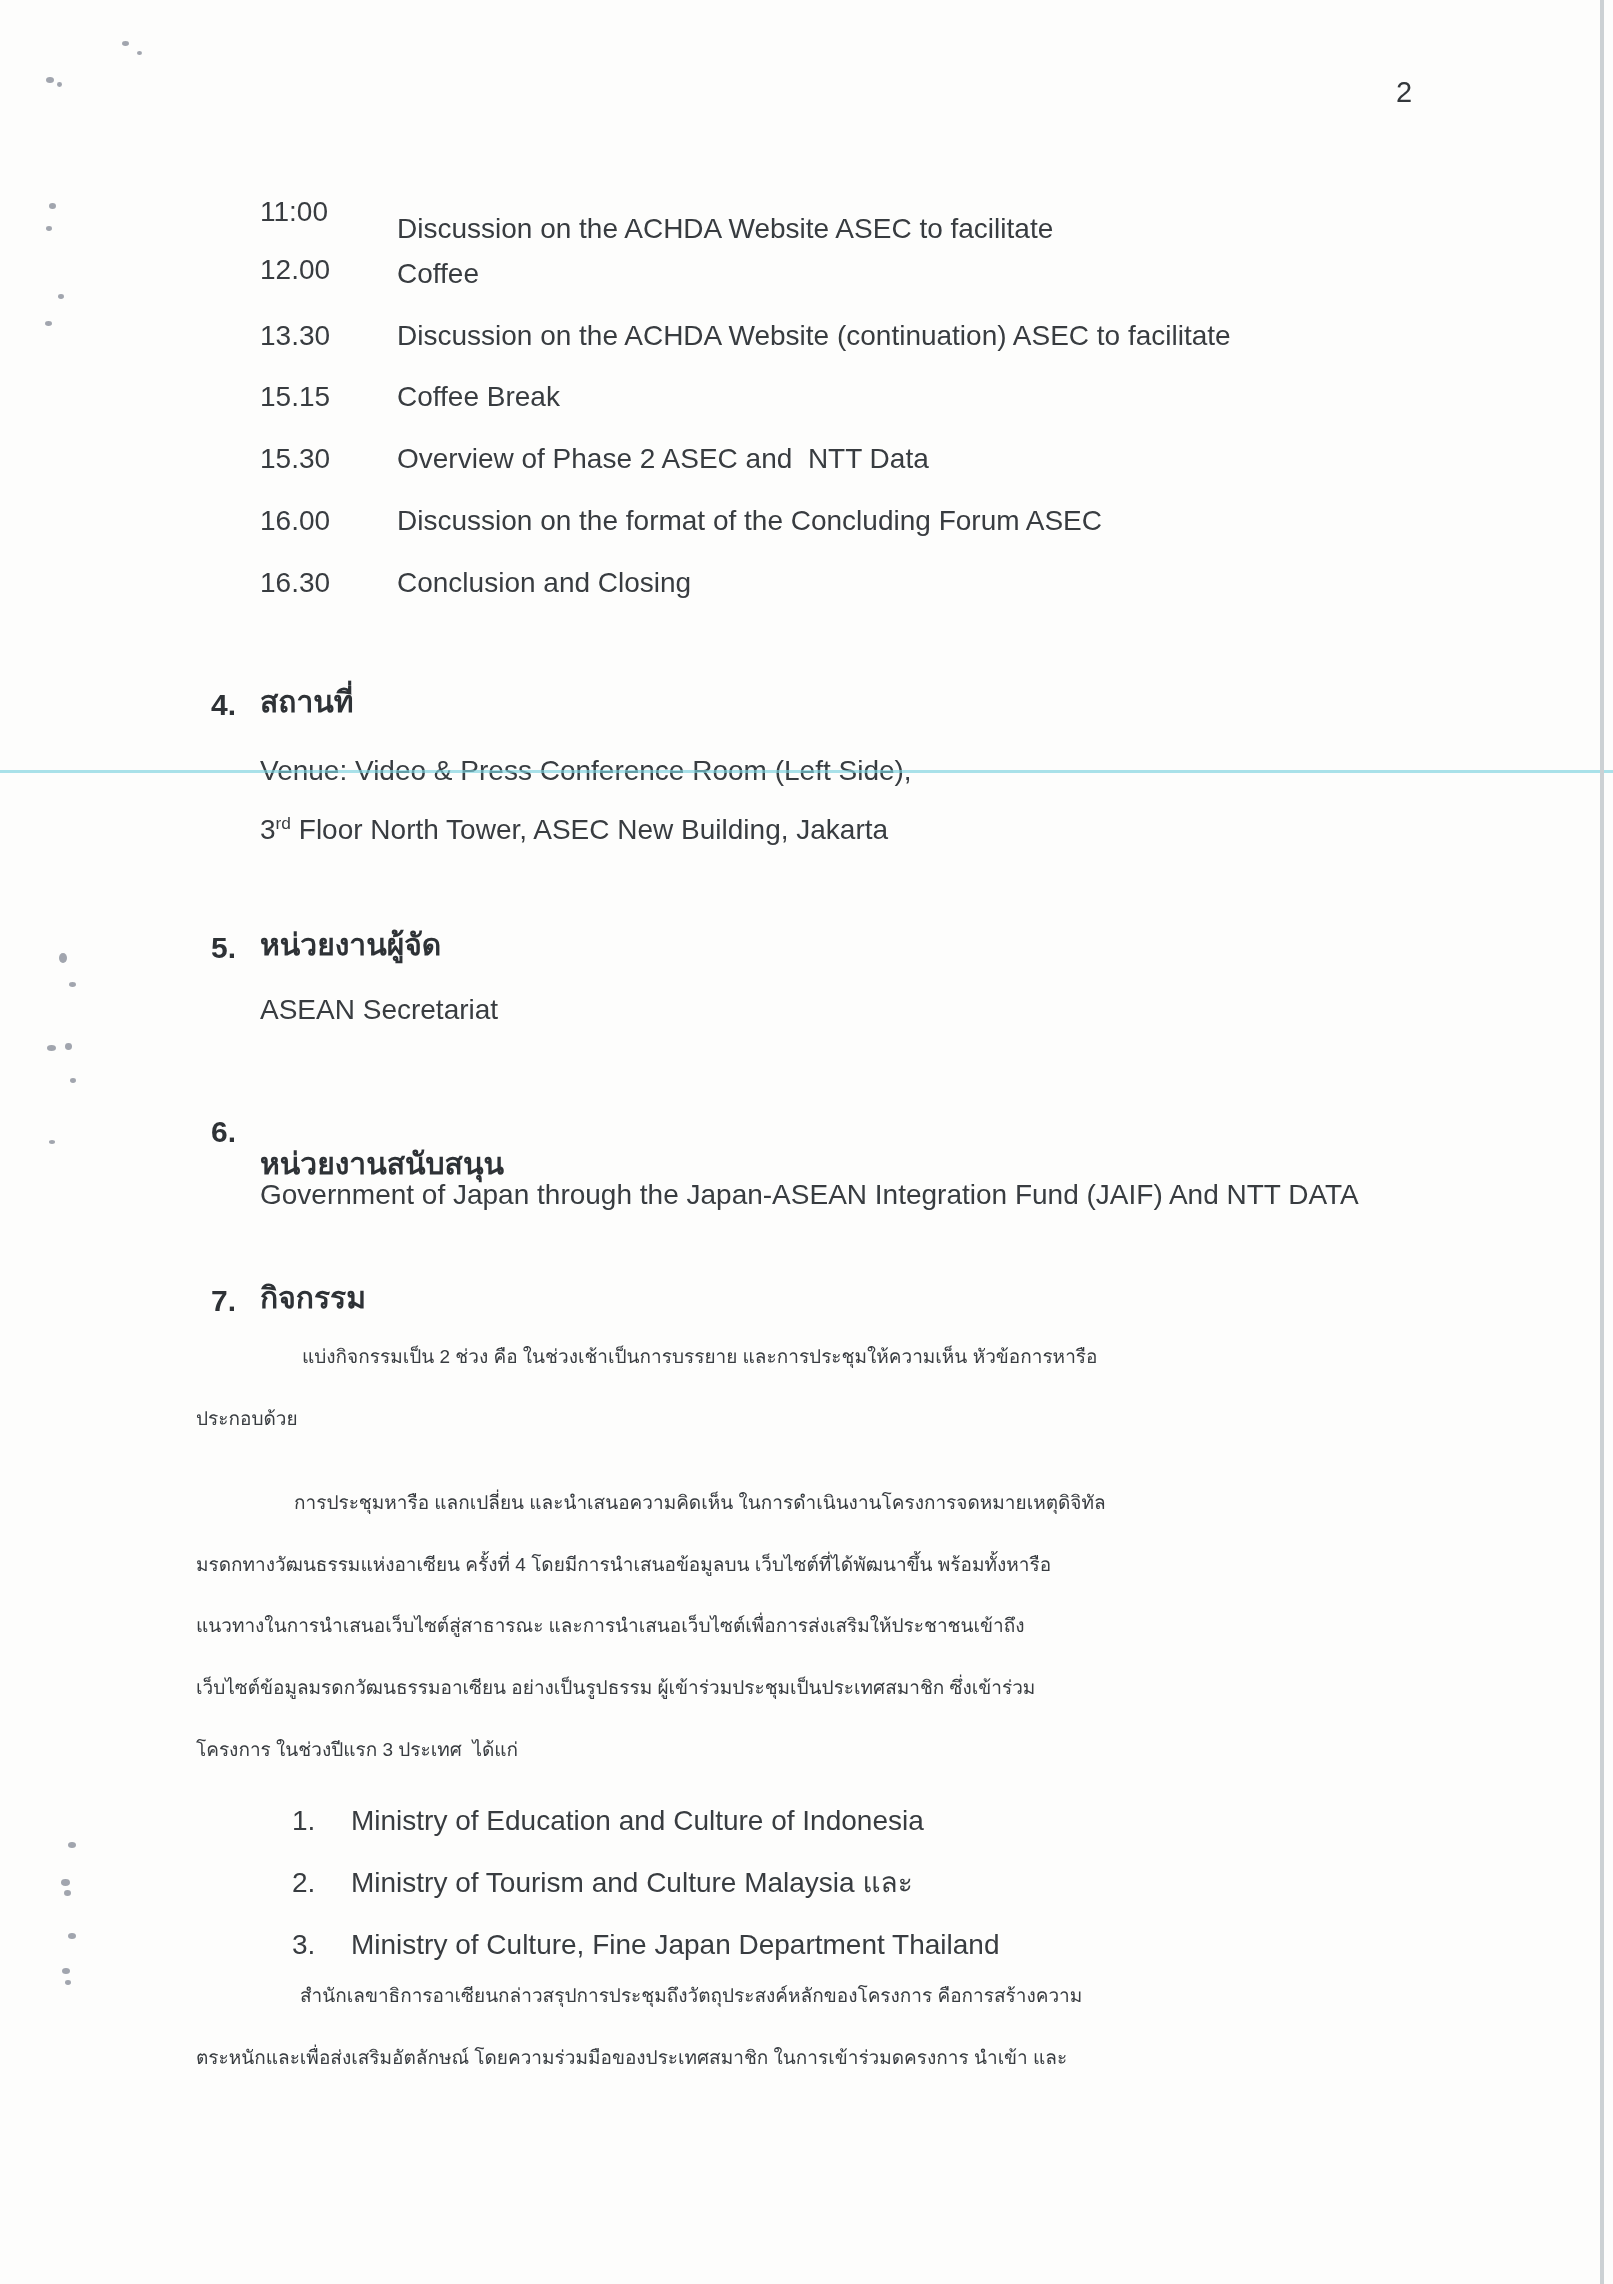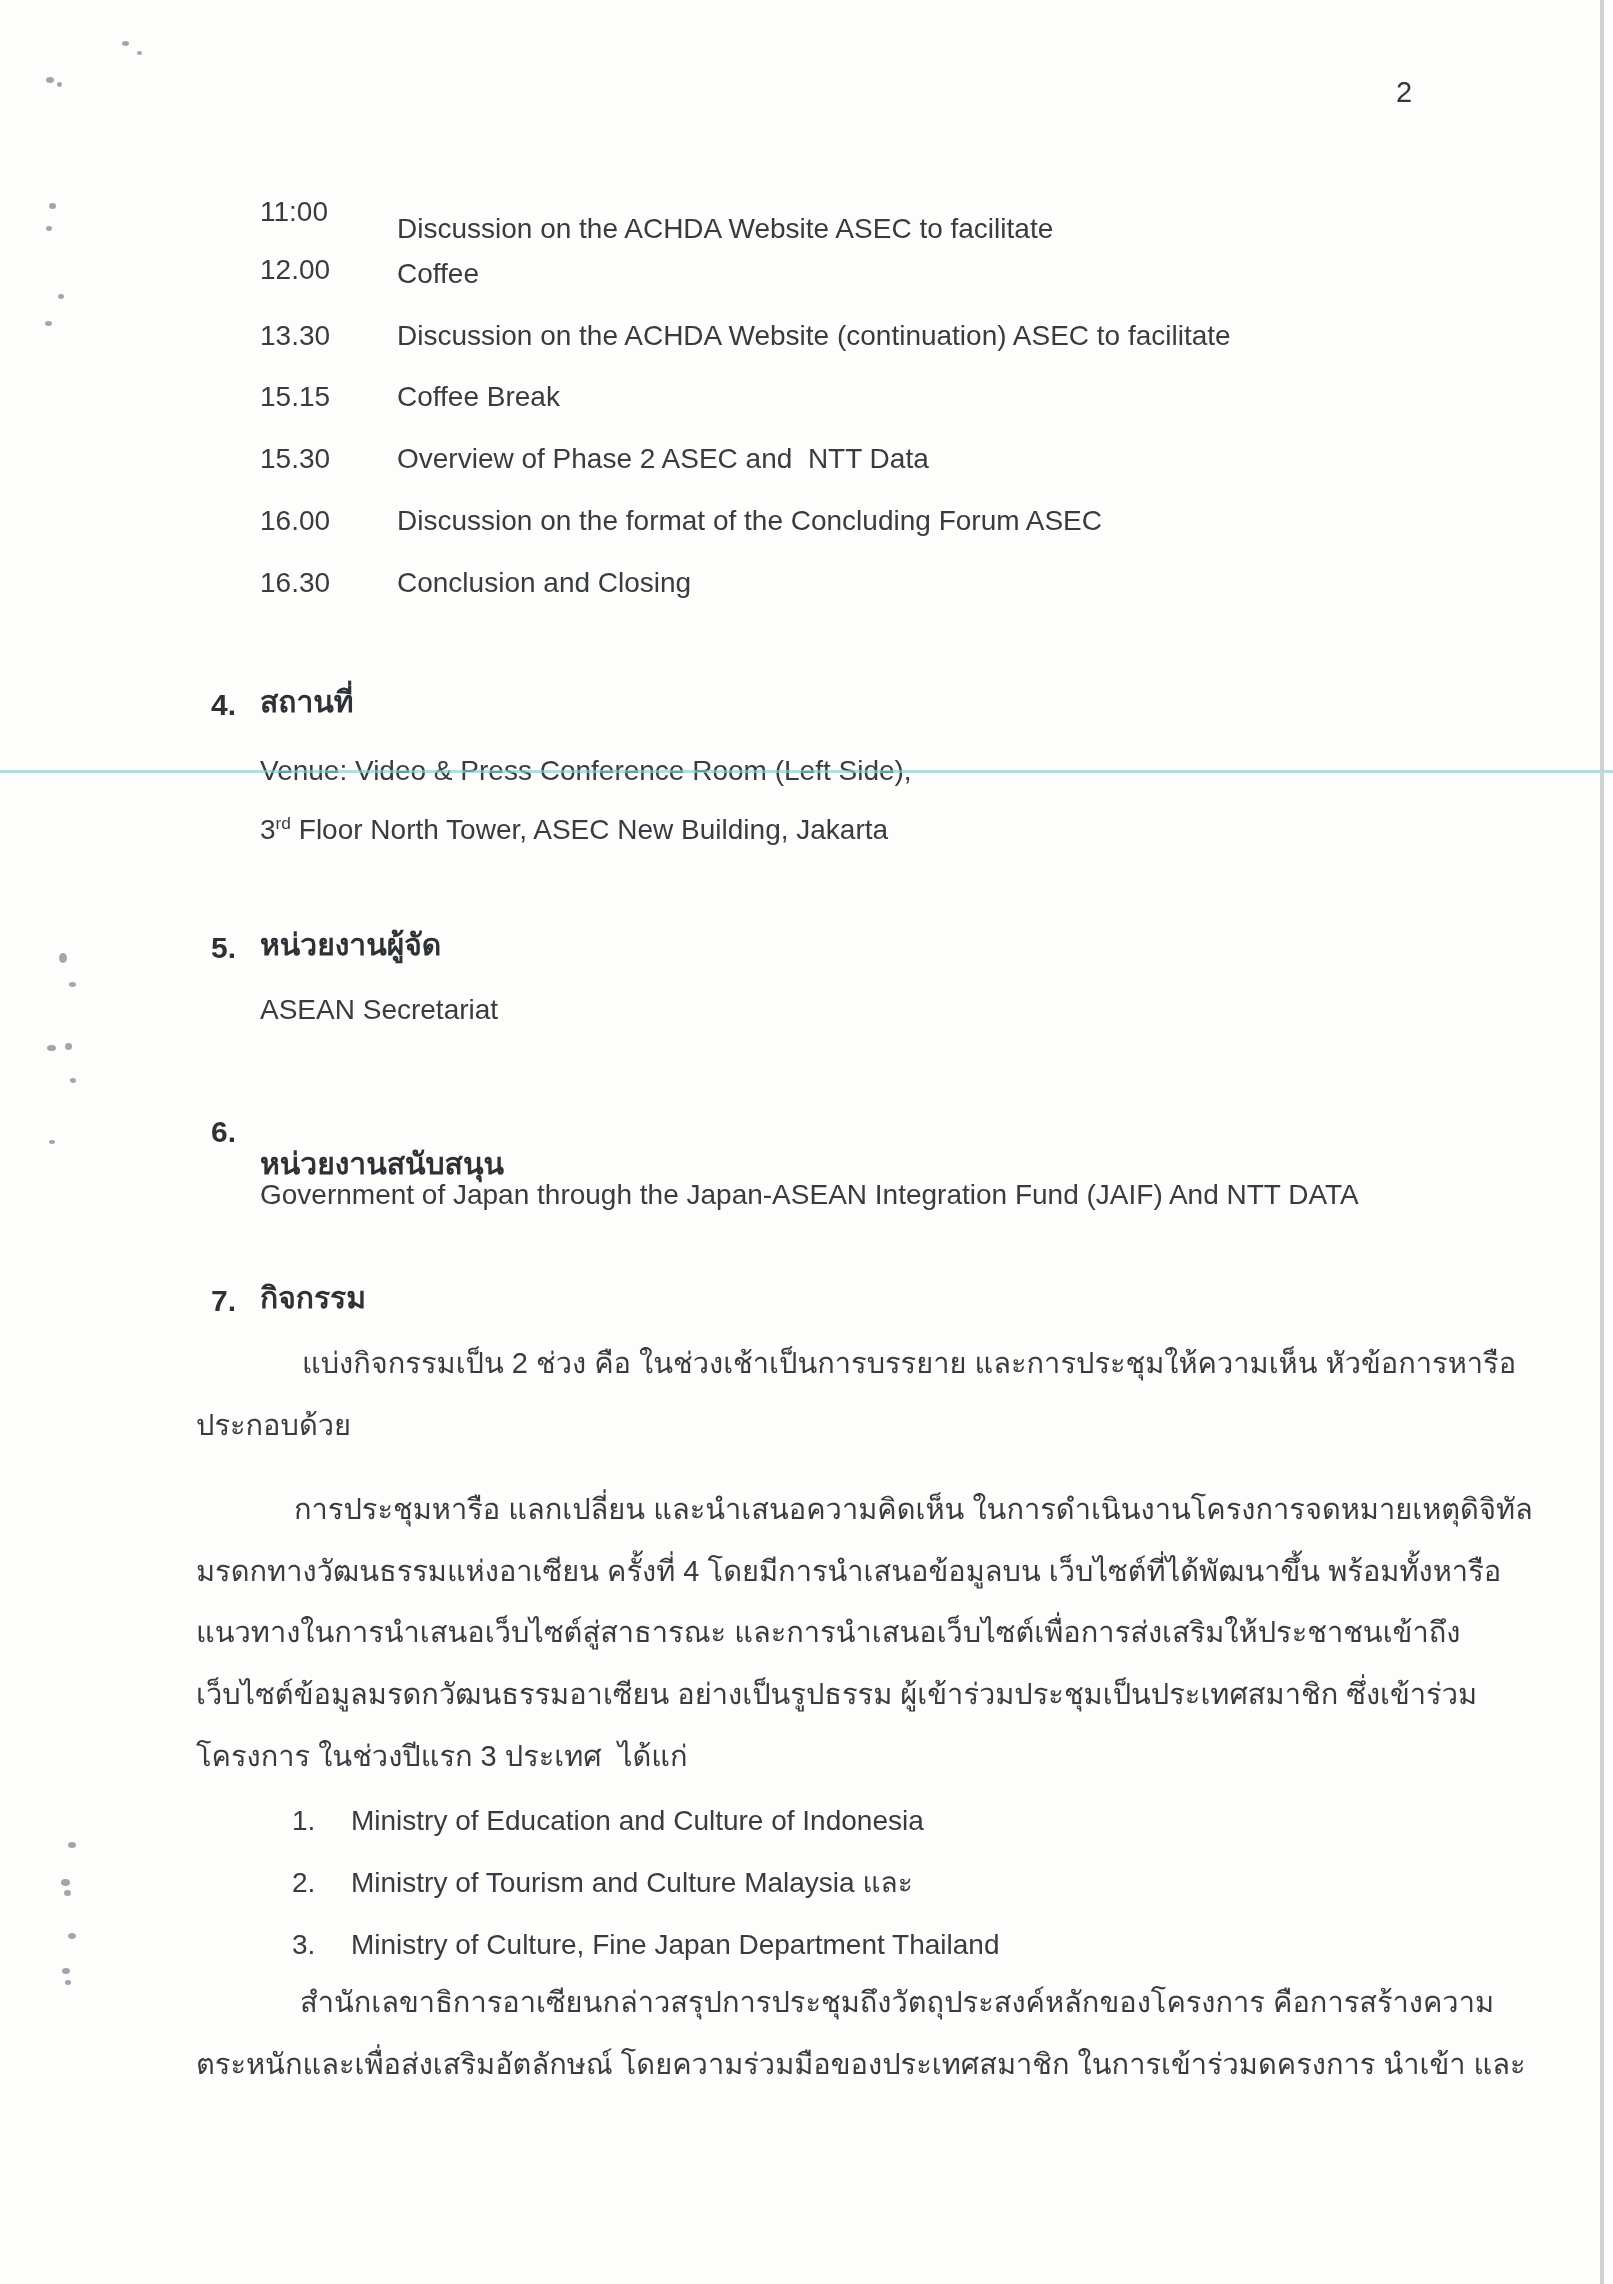--- a/index.html
+++ b/index.html
@@ -5,21 +5,21 @@
   html,body{margin:0;padding:0;background:#e8e8e8;}
   .page{
     position:relative;
     width:1613px;height:2285px;
     background:#fdfdfc;
     overflow:hidden;
     font-family:"Liberation Sans","DejaVu Sans",sans-serif;
     color:#383c40;
   }
   .ln{position:absolute;white-space:pre;font-size:28px;line-height:1.25;color:#383c40;}
-  .thai{font-size:29px;}
+  .thai{font-size:19px;}
   .heading{font-weight:bold;color:#2e3236;font-size:30px;text-align:center;}
   .num{font-weight:bold;color:#2e3236;font-size:30px;}
   .pagenum{position:absolute;left:1396px;top:76px;font-size:29px;color:#33373b;}
   sup{font-size:0.62em;line-height:0;}
   .cyan-line{position:absolute;left:0;top:770px;width:1613px;height:2.9px;
     background:rgba(125,211,222,0.65);}
   .edge-line{position:absolute;left:1600px;top:0;width:3.9px;height:2285px;
     background:#ccd1d4;}
   .speck{position:absolute;background:rgba(85,92,110,0.55);border-radius:50%;}
 </style>

